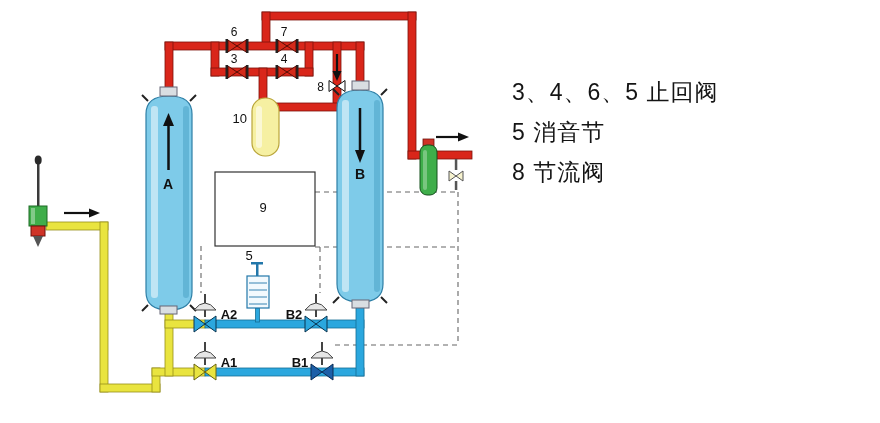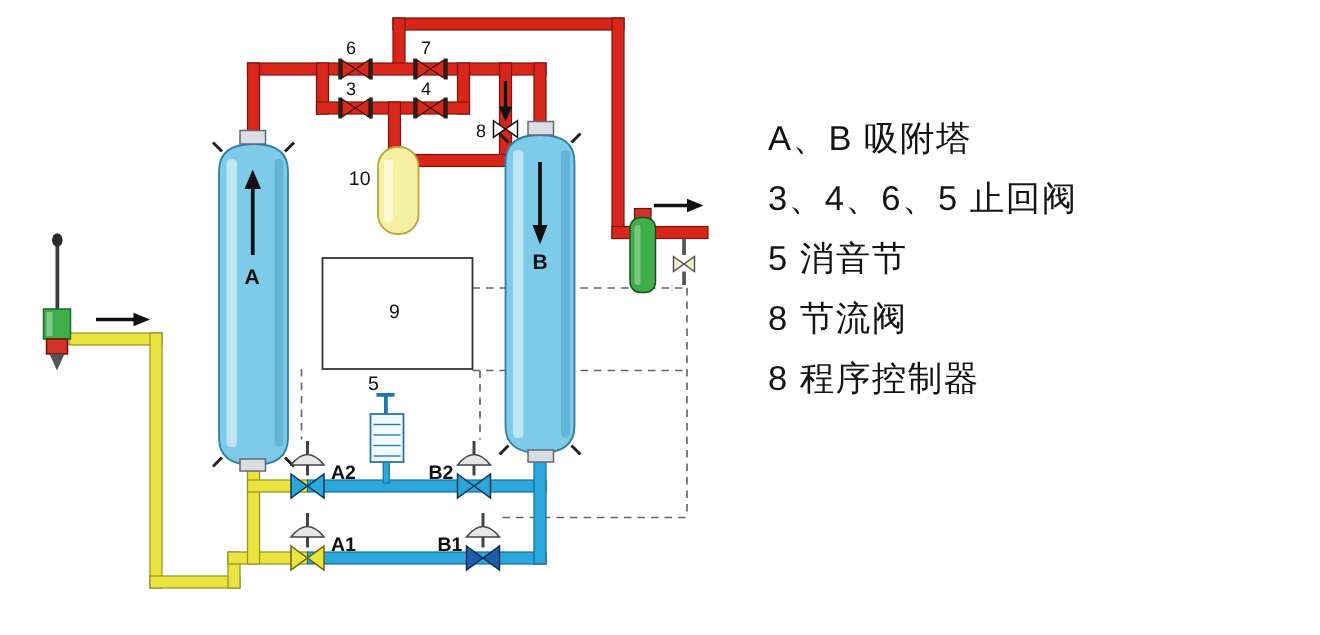--- a/index.html
+++ b/index.html
@@ -211,20 +211,18 @@
       <rect x="454.8" y="181" width="2.5" height="9" fill="#555"></rect>
       <g>
         <line x1="436" y1="137" x2="459" y2="137" stroke="#111" stroke-width="2.2"></line>
         <polygon points="469,137 458,132.5 458,141.5" fill="#111"></polygon>
       </g>
     </g>
 
   </svg>
 
   <div class="legend">
-    <div class="legend-line">A、B 吸附塔</div>
     <div class="legend-line">3、4、6、5 止回阀</div>
     <div class="legend-line">5 消音节</div>
     <div class="legend-line">8 节流阀</div>
-    <div class="legend-line">8 程序控制器</div>
   </div>
 
 </div>
 
 </body></html>

